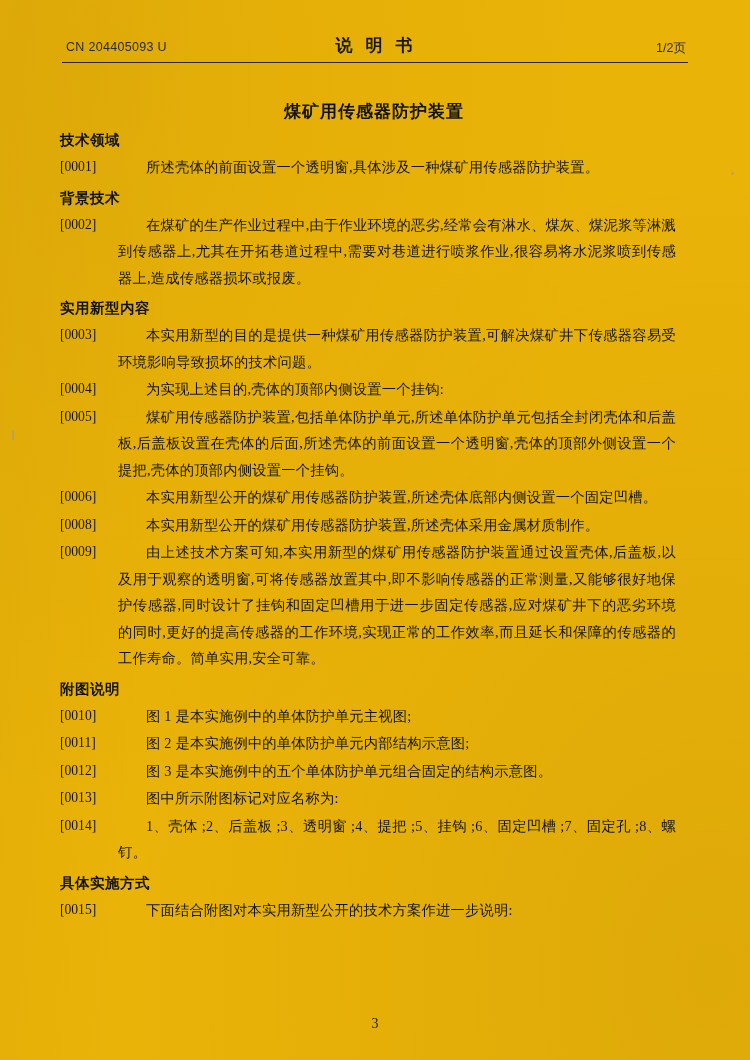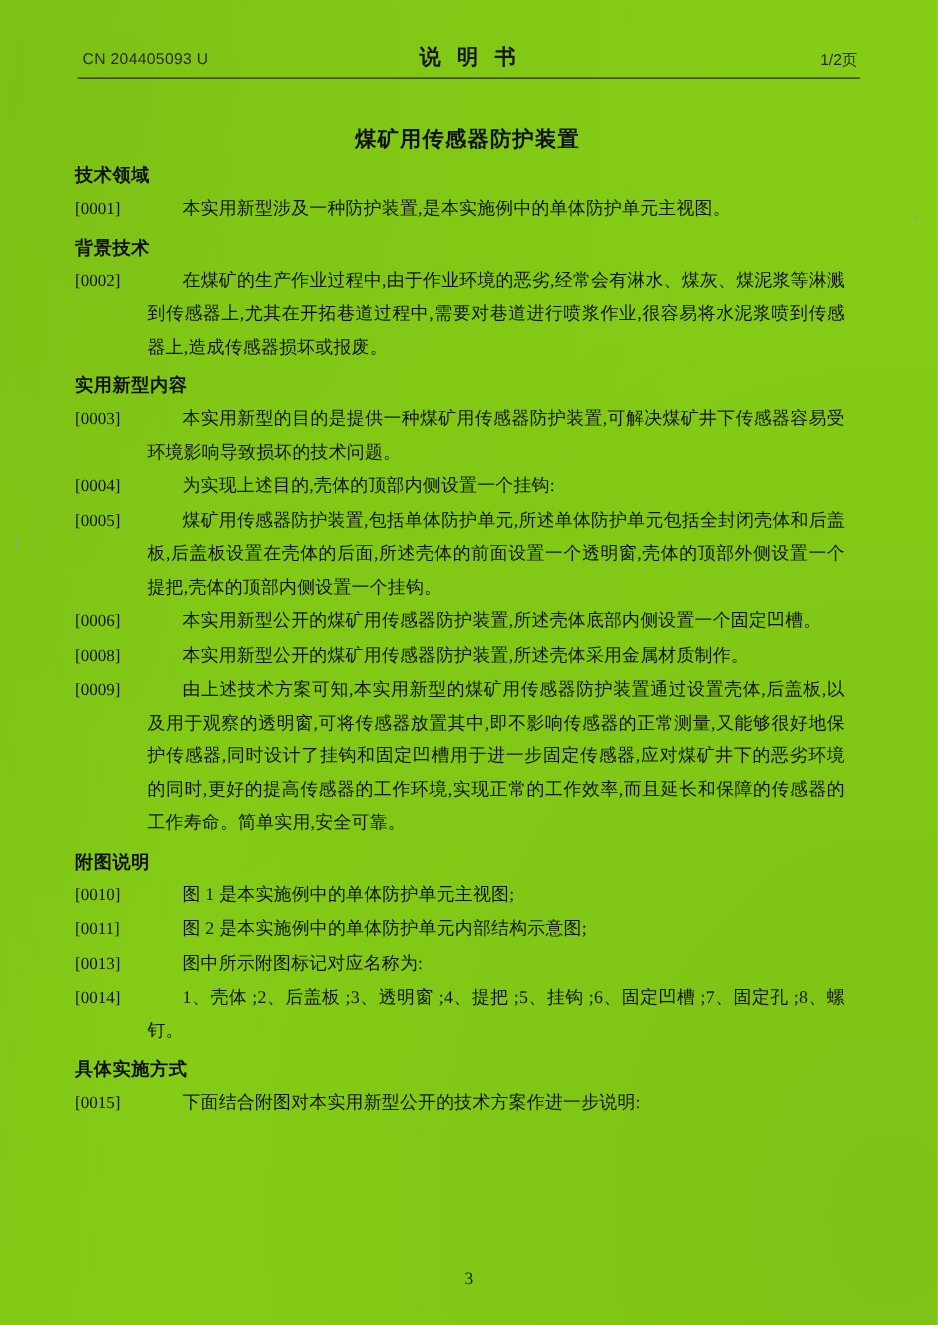--- a/index.html
+++ b/index.html
@@ -7,21 +7,21 @@
     padding: 0;
     background: #b9b9b9;
   }
   body {
     font-family: "Liberation Serif", "DejaVu Serif", serif;
   }
   .page {
     position: relative;
     width: 750px;
     height: 1060px;
-    background: #84cc16;
+    background: #eab308;
     overflow: hidden;
     box-sizing: border-box;
   }
   
   .paper-tint {
     position: absolute;
     inset: 0;
     background:
       radial-gradient(ellipse at 15% 8%, rgba(0,0,0,0.035), rgba(0,0,0,0) 55%),
       radial-gradient(ellipse at 95% 92%, rgba(0,0,0,0.05), rgba(0,0,0,0) 60%),
@@ -154,21 +154,21 @@
       <div class="doc-page-label">1/2页</div>
       <div class="header-rule"></div>
     </div>
 
     <div class="invention-title">煤矿用传感器防护装置</div>
 
     <div id="sections-root">
         <div class="section-heading">技术领域</div>
         <div class="para indent1">
           <span class="pnum">[0001]</span>
-          <span class="ptext">本实用新型涉及一种防护装置,是本实施例中的单体防护单元主视图。</span>
+          <span class="ptext">所述壳体的前面设置一个透明窗,具体涉及一种煤矿用传感器防护装置。</span>
         </div>
         <div class="section-heading">背景技术</div>
         <div class="para indent1">
           <span class="pnum">[0002]</span>
           <span class="ptext">在煤矿的生产作业过程中,由于作业环境的恶劣,经常会有淋水、煤灰、煤泥浆等淋溅到传感器上,尤其在开拓巷道过程中,需要对巷道进行喷浆作业,很容易将水泥浆喷到传感器上,造成传感器损坏或报废。</span>
         </div>
         <div class="section-heading">实用新型内容</div>
         <div class="para indent1">
           <span class="pnum">[0003]</span>
           <span class="ptext">本实用新型的目的是提供一种煤矿用传感器防护装置,可解决煤矿井下传感器容易受环境影响导致损坏的技术问题。</span>
@@ -196,20 +196,24 @@
         <div class="section-heading">附图说明</div>
         <div class="para indent1">
           <span class="pnum">[0010]</span>
           <span class="ptext">图 1 是本实施例中的单体防护单元主视图;</span>
         </div>
         <div class="para indent1">
           <span class="pnum">[0011]</span>
           <span class="ptext">图 2 是本实施例中的单体防护单元内部结构示意图;</span>
         </div>
         <div class="para indent1">
+          <span class="pnum">[0012]</span>
+          <span class="ptext">图 3 是本实施例中的五个单体防护单元组合固定的结构示意图。</span>
+        </div>
+        <div class="para indent1">
           <span class="pnum">[0013]</span>
           <span class="ptext">图中所示附图标记对应名称为:</span>
         </div>
         <div class="para indent1">
           <span class="pnum">[0014]</span>
           <span class="ptext">1、壳体 ;2、后盖板 ;3、透明窗 ;4、提把 ;5、挂钩 ;6、固定凹槽 ;7、固定孔 ;8、螺钉。</span>
         </div>
         <div class="section-heading">具体实施方式</div>
         <div class="para indent1">
           <span class="pnum">[0015]</span>

